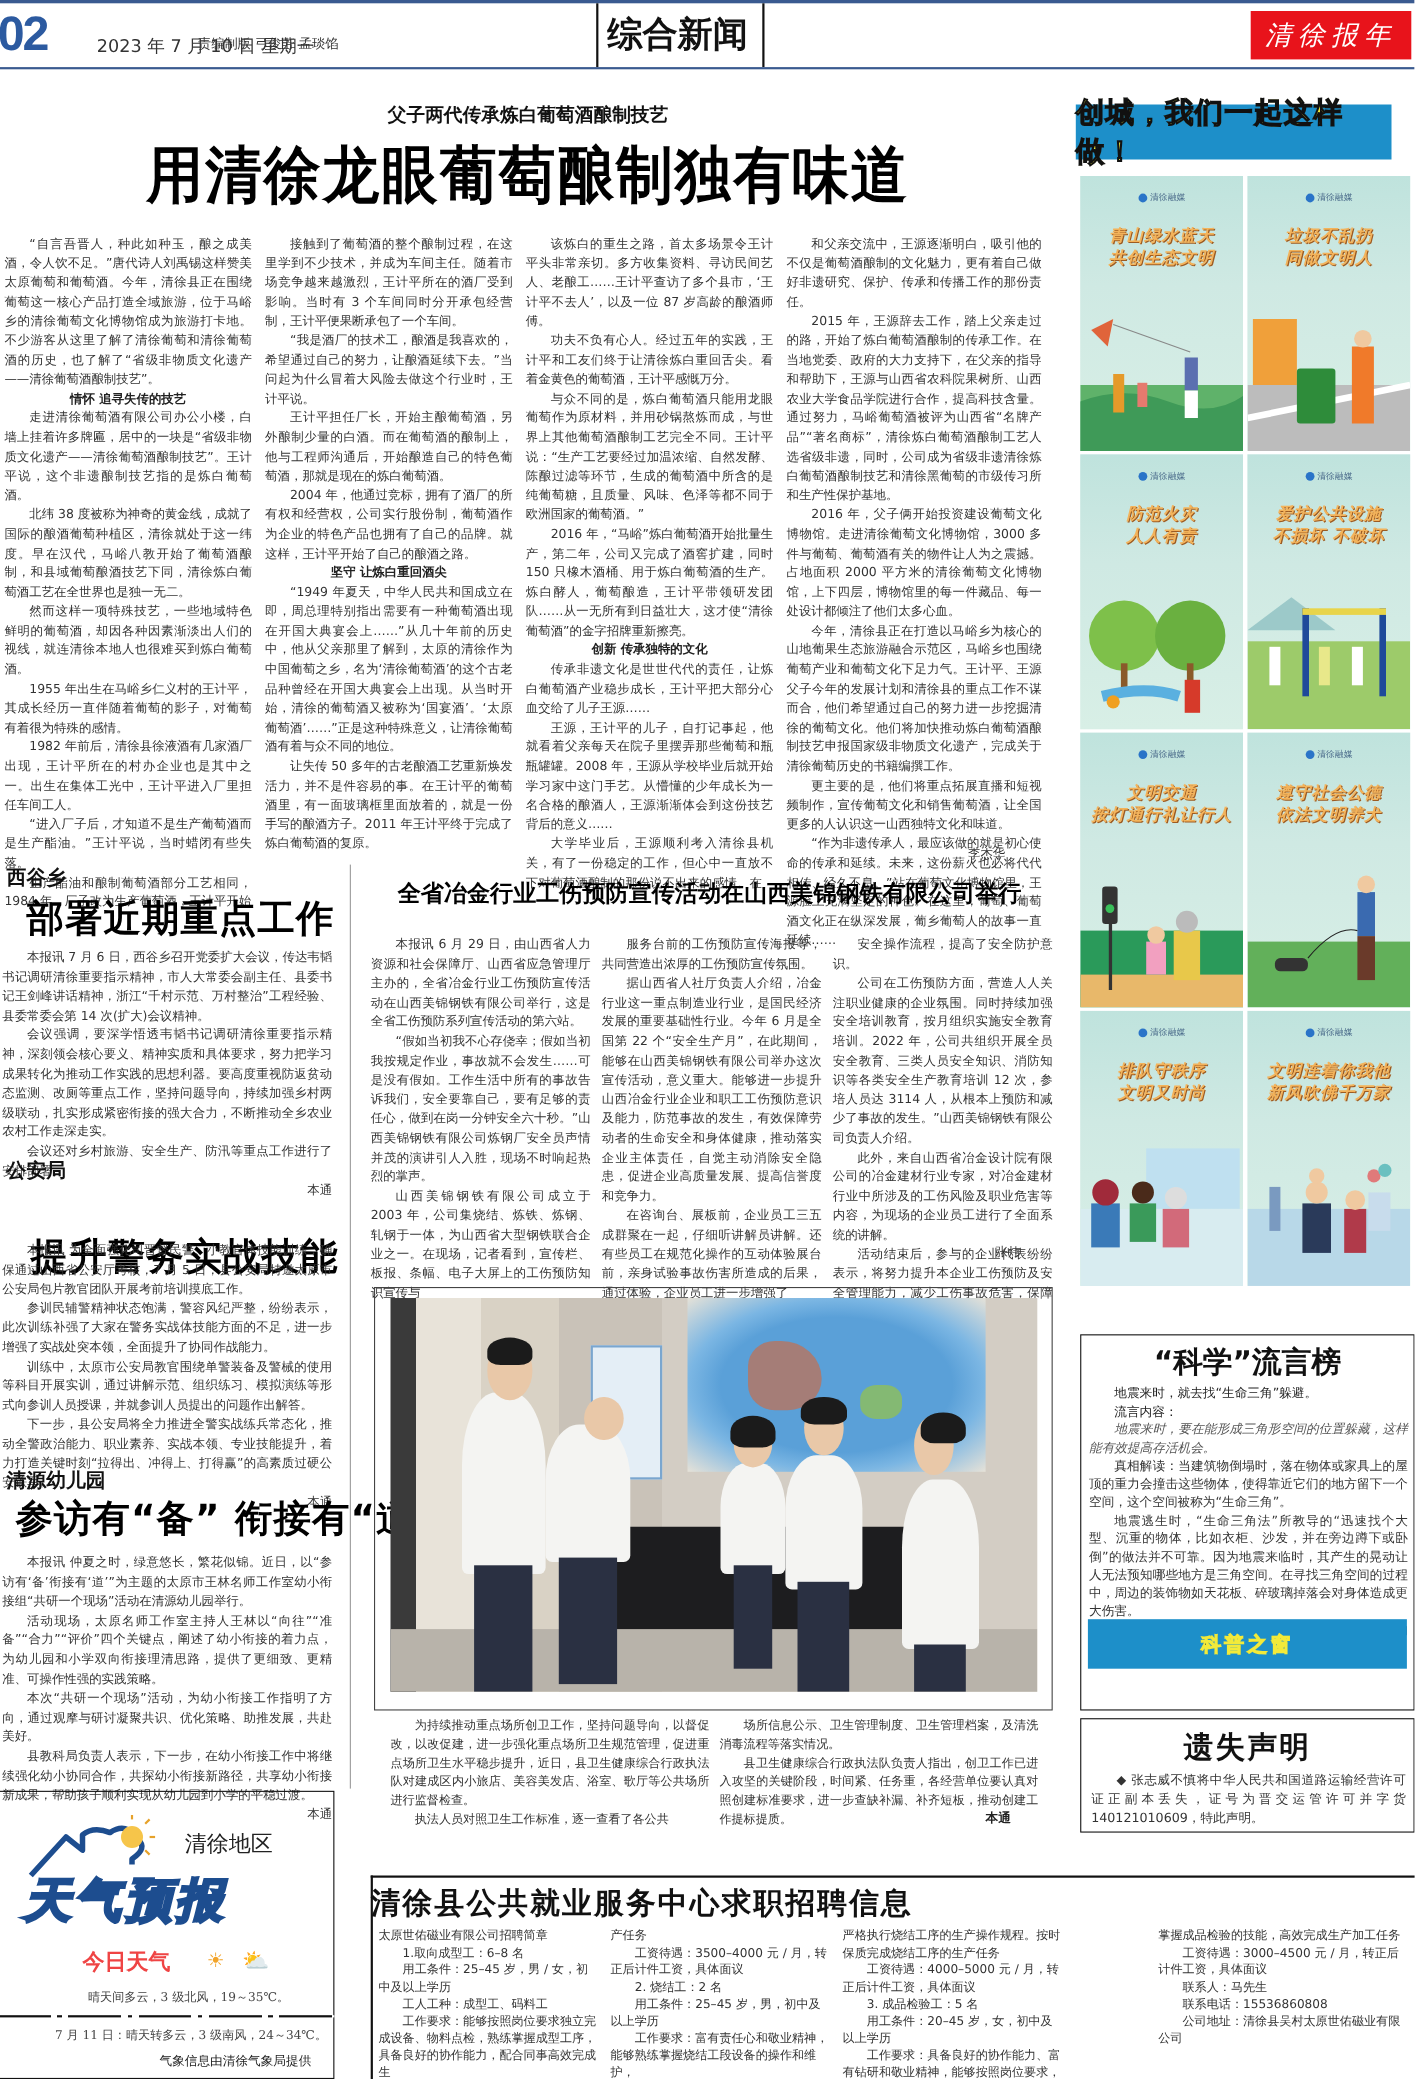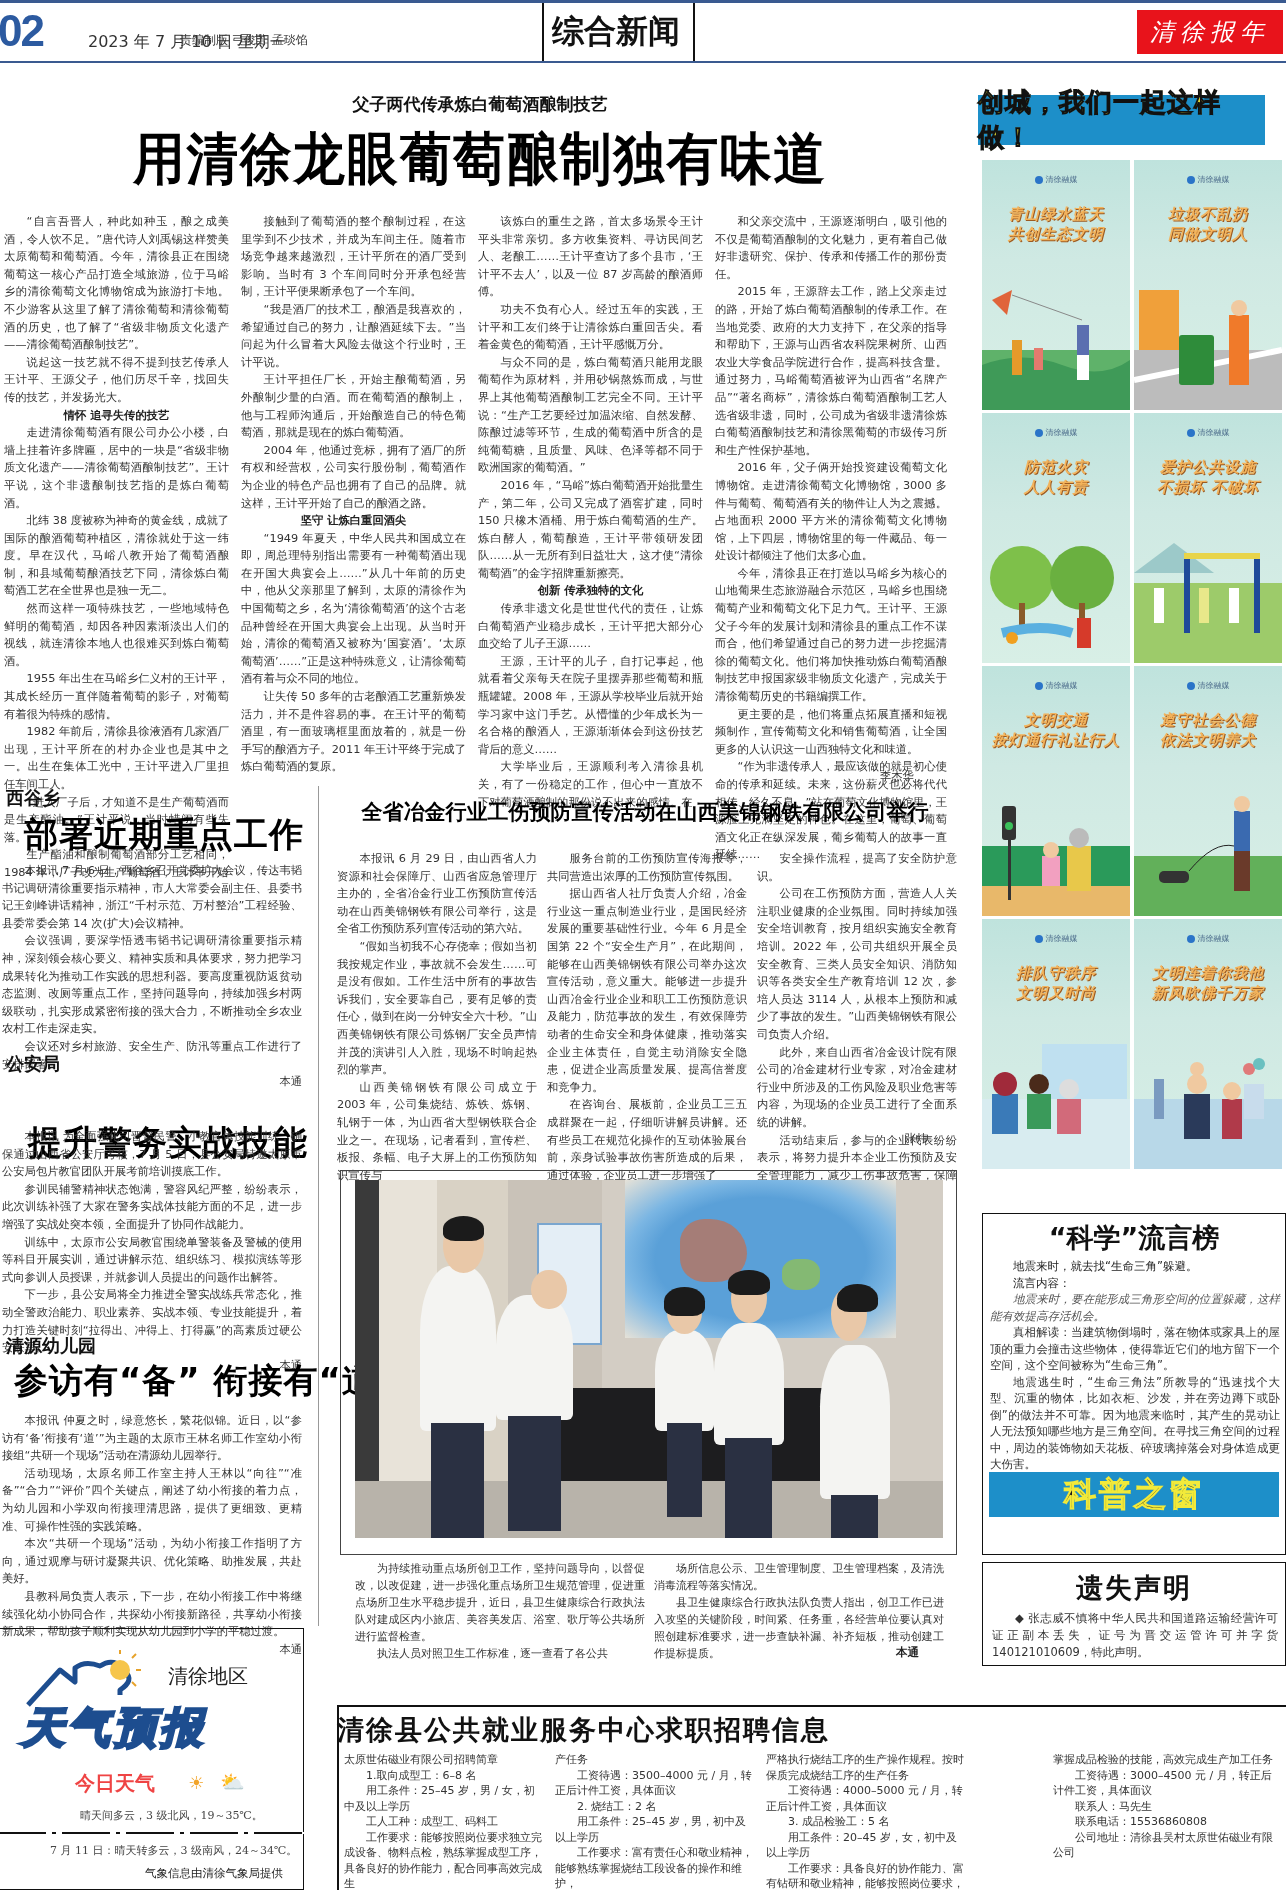--- a/index.html
+++ b/index.html
@@ -59,21 +59,21 @@
   .poster-logo::before { content:""; display:inline-block; width:8px; height:8px; border-radius:50%; background:#2a74c8; margin-right:3px; vertical-align:middle; }
   .poster-title { position:absolute; left:0; top:44px; width:100%; text-align:center; font-size:15px; line-height:20px; font-weight:900; font-style:italic; color:#f3b35b; text-shadow:1px 1px 0 #9d5b22; letter-spacing:1px; }
   .poster-art { position:absolute; left:0; bottom:0; width:100%; height:52%; }
 
   .sci-box { left:982px; top:1213px; width:304px; height:342px; border:1px solid #111; }
   .sci-title { left:982px; top:1220px; width:304px; text-align:center; font-size:27px; font-weight:900; color:#111; }
   .sci-body { left:990px; top:1258px; width:290px; font-size:11.5px; line-height:16.5px; color:#333; text-align:justify; }
   .sci-body p { text-indent:2em; }
   .sci-body .lead { color:#222; }
   .sci-body .rumor { font-family:"DejaVu Serif", serif; color:#555; font-style:italic; }
-  .sci-banner { left:989px; top:1472px; width:290px; height:45px; background:#1d8fc9; display:flex; align-items:center; justify-content:center; font-size:32px; font-weight:900; color:#1a1a1a; -webkit-text-stroke:1px #f2ea3a; letter-spacing:3px; }
+  .sci-banner { left:989px; top:1472px; width:290px; height:45px; background:#1d8fc9; display:flex; align-items:center; justify-content:center; font-size:18px; font-weight:900; color:#1a1a1a; -webkit-text-stroke:1px #f2ea3a; letter-spacing:3px; }
 
   .lost-box { left:982px; top:1562px; width:304px; height:104px; border:1px solid #111; }
   .lost-title { left:982px; top:1570px; width:304px; text-align:center; font-size:27px; font-weight:900; color:#111; letter-spacing:2px; }
   .lost-body { left:992px; top:1610px; width:286px; font-size:11.5px; line-height:17px; color:#333; text-align:justify; }
   .lost-body p { text-indent:2em; }
 
   
   .wx-box { left:-2px; top:1628px; width:306px; height:262px; border:1px solid #111; }
   .wx-region { left:168px; top:1663px; font-size:20px; color:#222; font-family:"DejaVu Sans", sans-serif; }
   .wx-logo { left:20px; top:1650px; width:260px; height:100px; }
@@ -104,21 +104,20 @@
 <div class="abs hdr-section">综合新闻</div>
 <div class="abs hdr-divider-r"></div>
 <div class="abs masthead">清徐报年</div>
 <div class="abs hdr-bottom"></div>
 
 <div class="abs kicker">父子两代传承炼白葡萄酒酿制技艺</div>
 <div class="abs headline">用清徐龙眼葡萄酿制独有味道</div>
 
 <div class="abs body-col" id="lead-col-0" style="left:4px; top:213px; width:225px;">
     <p>“自言吾晋人，种此如种玉，酿之成美酒，令人饮不足。”唐代诗人刘禹锡这样赞美太原葡萄和葡萄酒。今年，清徐县正在围绕葡萄这一核心产品打造全域旅游，位于马峪乡的清徐葡萄文化博物馆成为旅游打卡地。不少游客从这里了解了清徐葡萄和清徐葡萄酒的历史，也了解了“省级非物质文化遗产——清徐葡萄酒酿制技艺”。</p>
-    <p>说起这一技艺就不得不提到技艺传承人王计平、王源父子，他们历尽千辛，找回失传的技艺，并发扬光大。</p>
     <p class="sub">情怀 追寻失传的技艺</p>
     <p>走进清徐葡萄酒有限公司办公小楼，白墙上挂着许多牌匾，居中的一块是“省级非物质文化遗产——清徐葡萄酒酿制技艺”。王计平说，这个非遗酿制技艺指的是炼白葡萄酒。</p>
     <p>北纬 38 度被称为神奇的黄金线，成就了国际的酿酒葡萄种植区，清徐就处于这一纬度。早在汉代，马峪八教开始了葡萄酒酿制，和县域葡萄酿酒技艺下同，清徐炼白葡萄酒工艺在全世界也是独一无二。</p>
     <p>然而这样一项特殊技艺，一些地域特色鲜明的葡萄酒，却因各种因素渐淡出人们的视线，就连清徐本地人也很难买到炼白葡萄酒。</p>
     <p>1955 年出生在马峪乡仁义村的王计平，其成长经历一直伴随着葡萄的影子，对葡萄有着很为特殊的感情。</p>
     <p>1982 年前后，清徐县徐液酒有几家酒厂出现，王计平所在的村办企业也是其中之一。出生在集体工光中，王计平进入厂里担任车间工人。</p>
     <p>“进入厂子后，才知道不是生产葡萄酒而是生产酯油。”王计平说，当时蜡闭有些失落。</p>
     <p>生产酯油和酿制葡萄酒部分工艺相同，1984 年，厂子改为生产葡萄酒，王计平开始</p>
   </div>
 <div class="abs body-col" id="lead-col-1" style="left:241px; top:213px; width:225px;">

